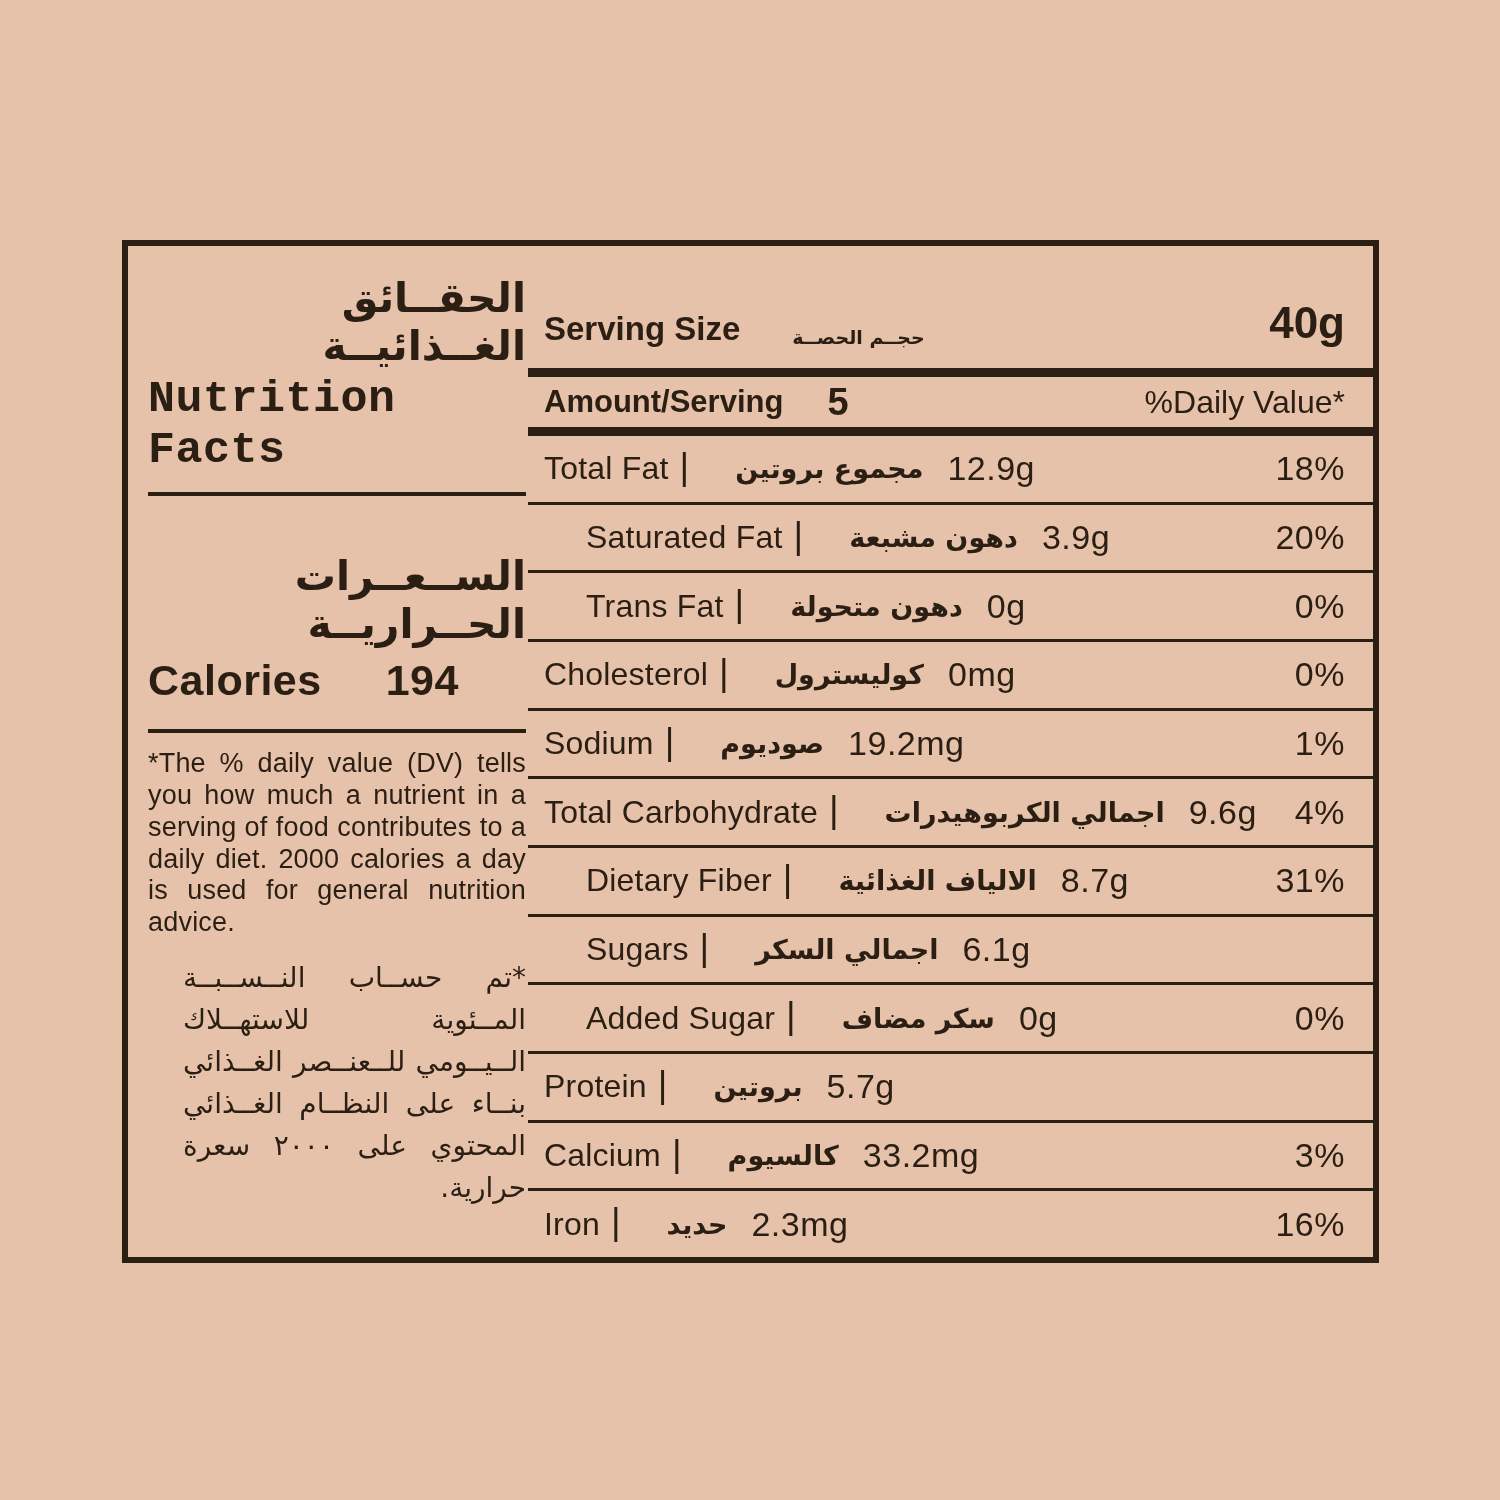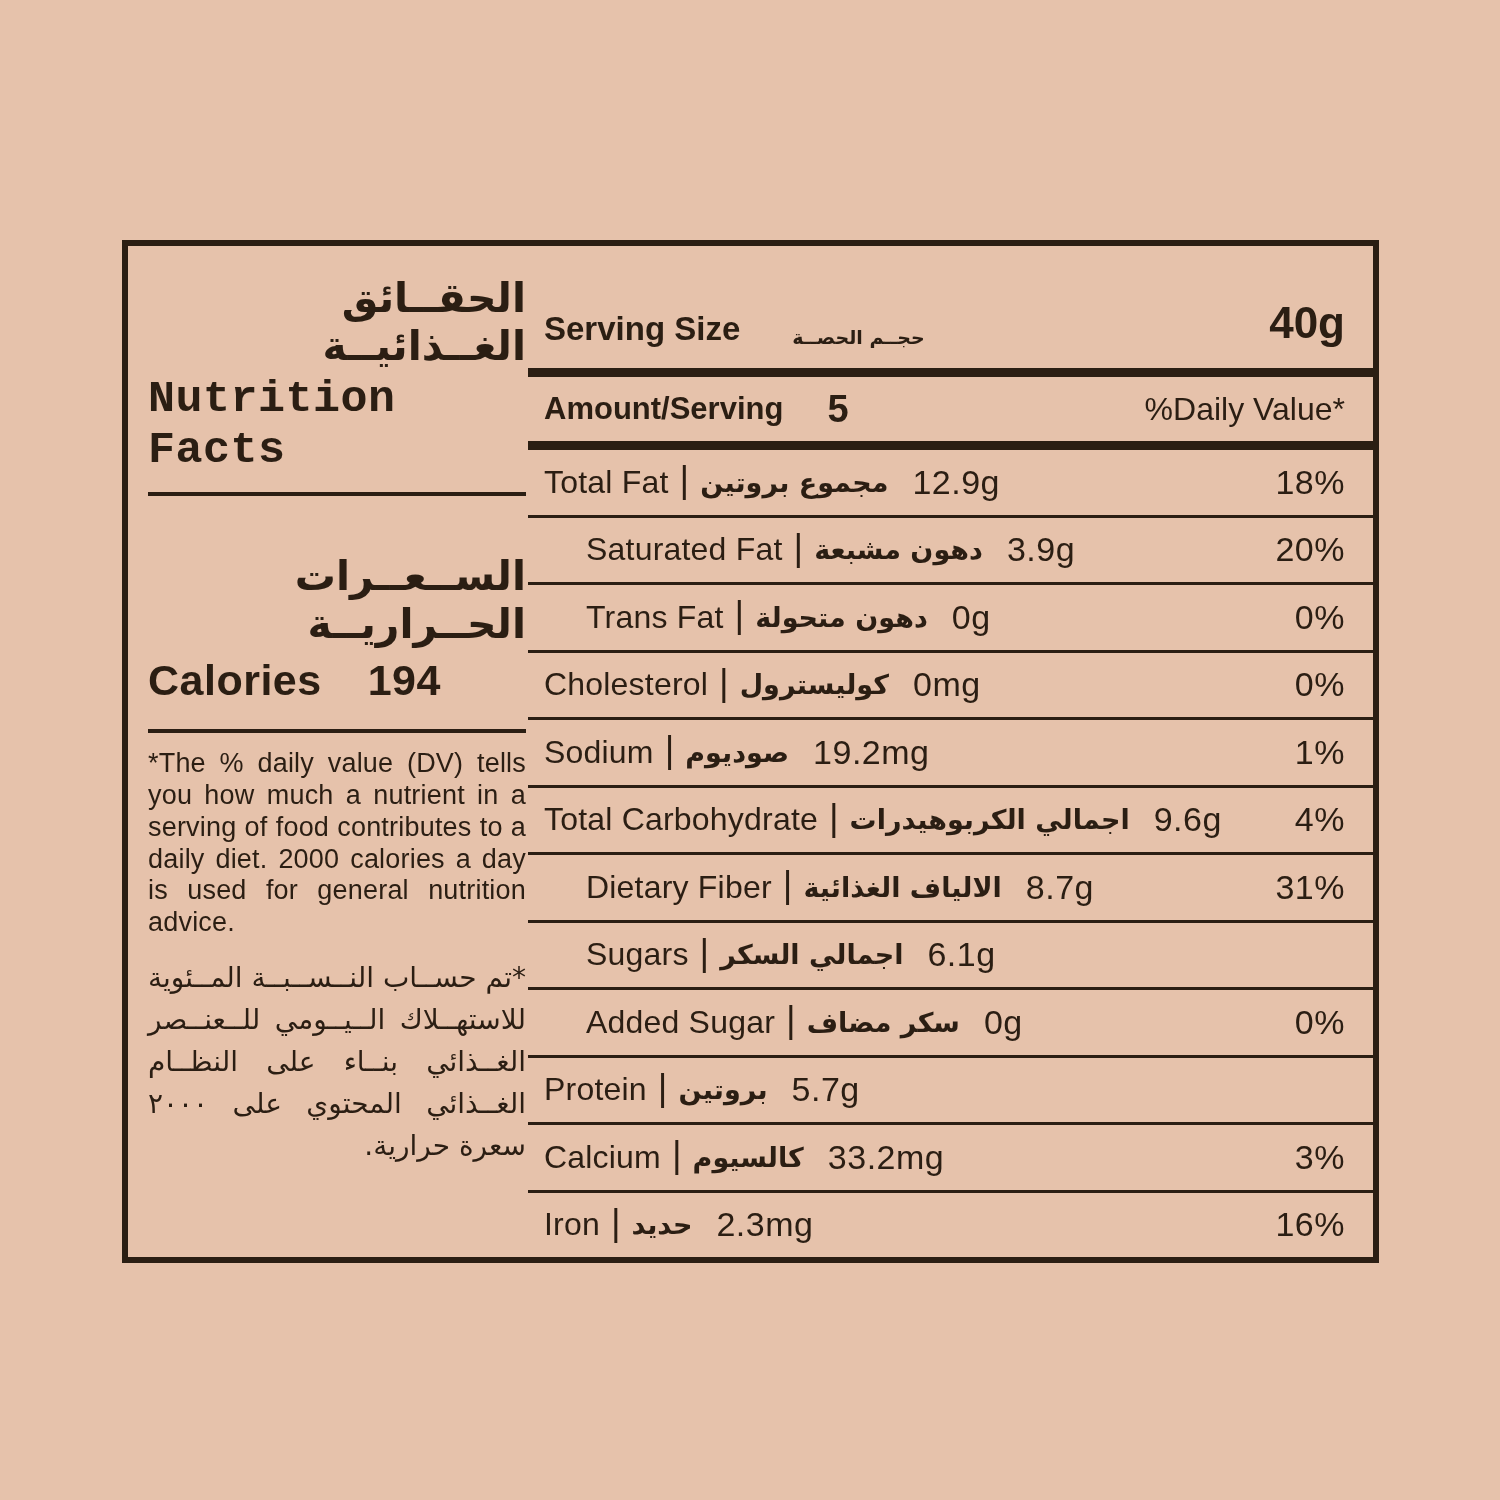--- a/index.html
+++ b/index.html
@@ -8,21 +8,21 @@
   }
   *{margin:0;padding:0;box-sizing:border-box;}
   html,body{width:1500px;height:1500px;}
   body{
     background:var(--bg);
     font-family:"Liberation Sans", sans-serif;
     color:var(--ink);
     position:relative;
     overflow:hidden;
   }
-  .ar{font-family:"DejaVu Sans", sans-serif; direction:rtl; unicode-bidi:isolate;}
+  .ar{font-family:"DejaVu Sans", sans-serif; direction:rtl; unicode-bidi:isolate;margin-left:35px;}
 
   .label-box{
     position:absolute; left:122px; top:240px;
     width:1257px; height:1023px;
     border:6px solid var(--ink);
   }
 
   
   .left-col{
     position:absolute; left:20px; top:0; width:378px;
@@ -32,21 +32,21 @@
     text-align:right; letter-spacing:-1px;
   }
   .title-en{
     margin-top:4px; font-size:45px; font-weight:800; letter-spacing:.5px;font-family:Liberation Mono, monospace;
   }
   .rule{ border:none; border-top:4px solid var(--ink); margin-top:16px; width:100%; }
   .cal-ar{
     margin-top:56px; font-size:41px; font-weight:700;
     text-align:right; letter-spacing:-1px;
   }
-  .cal-row{ margin-top:8px; display:flex; align-items:baseline; gap:46px;
+  .cal-row{ margin-top:8px; display:flex; align-items:baseline; gap:64px;
     font-size:43px; font-weight:800; letter-spacing:.5px; }
   .rule2{ border:none; border-top:4px solid var(--ink); margin-top:24px; width:100%; }
   .fn-en{
     margin-top:15px; font-size:27px; line-height:1.18;
     text-align:justify; letter-spacing:.2px;
   }
   .fn-ar{
     margin-top:18px; font-size:28px; line-height:1.5;
     text-align:justify; text-align-last:right;
   }
@@ -61,21 +61,21 @@
     display:flex; align-items:flex-end; padding:0 28px 20px 16px;
   }
   .row-serving .en{ font-size:33px; font-weight:700; }
   .row-serving .ar{ font-size:19px; font-weight:700; margin-left:52px;margin-top:13px; }
   .row-serving .big-val{ font-size:44px; font-weight:800; margin-left:auto; }
 
   .bar{ flex:none; height:9px; background:var(--ink); }
   .thin{ flex:none; height:3px; background:var(--ink); }
 
   .row-amount{
-    height:64px; flex:none;
+    height:50px; flex:none;
     display:flex; align-items:center; padding:0 28px 0 16px;
   }
   .row-amount .en{ font-size:31px; font-weight:700; }
   .row-amount .servings{ font-size:38px; font-weight:700; margin-left:44px; }
   .row-amount .dvh{ font-size:32px; font-weight:400; margin-left:auto; }
 
   .rows{ flex:1; display:flex; flex-direction:column; }
   .nrow{
     flex:1; display:flex; align-items:center; padding:0 28px 0 16px;
   }

